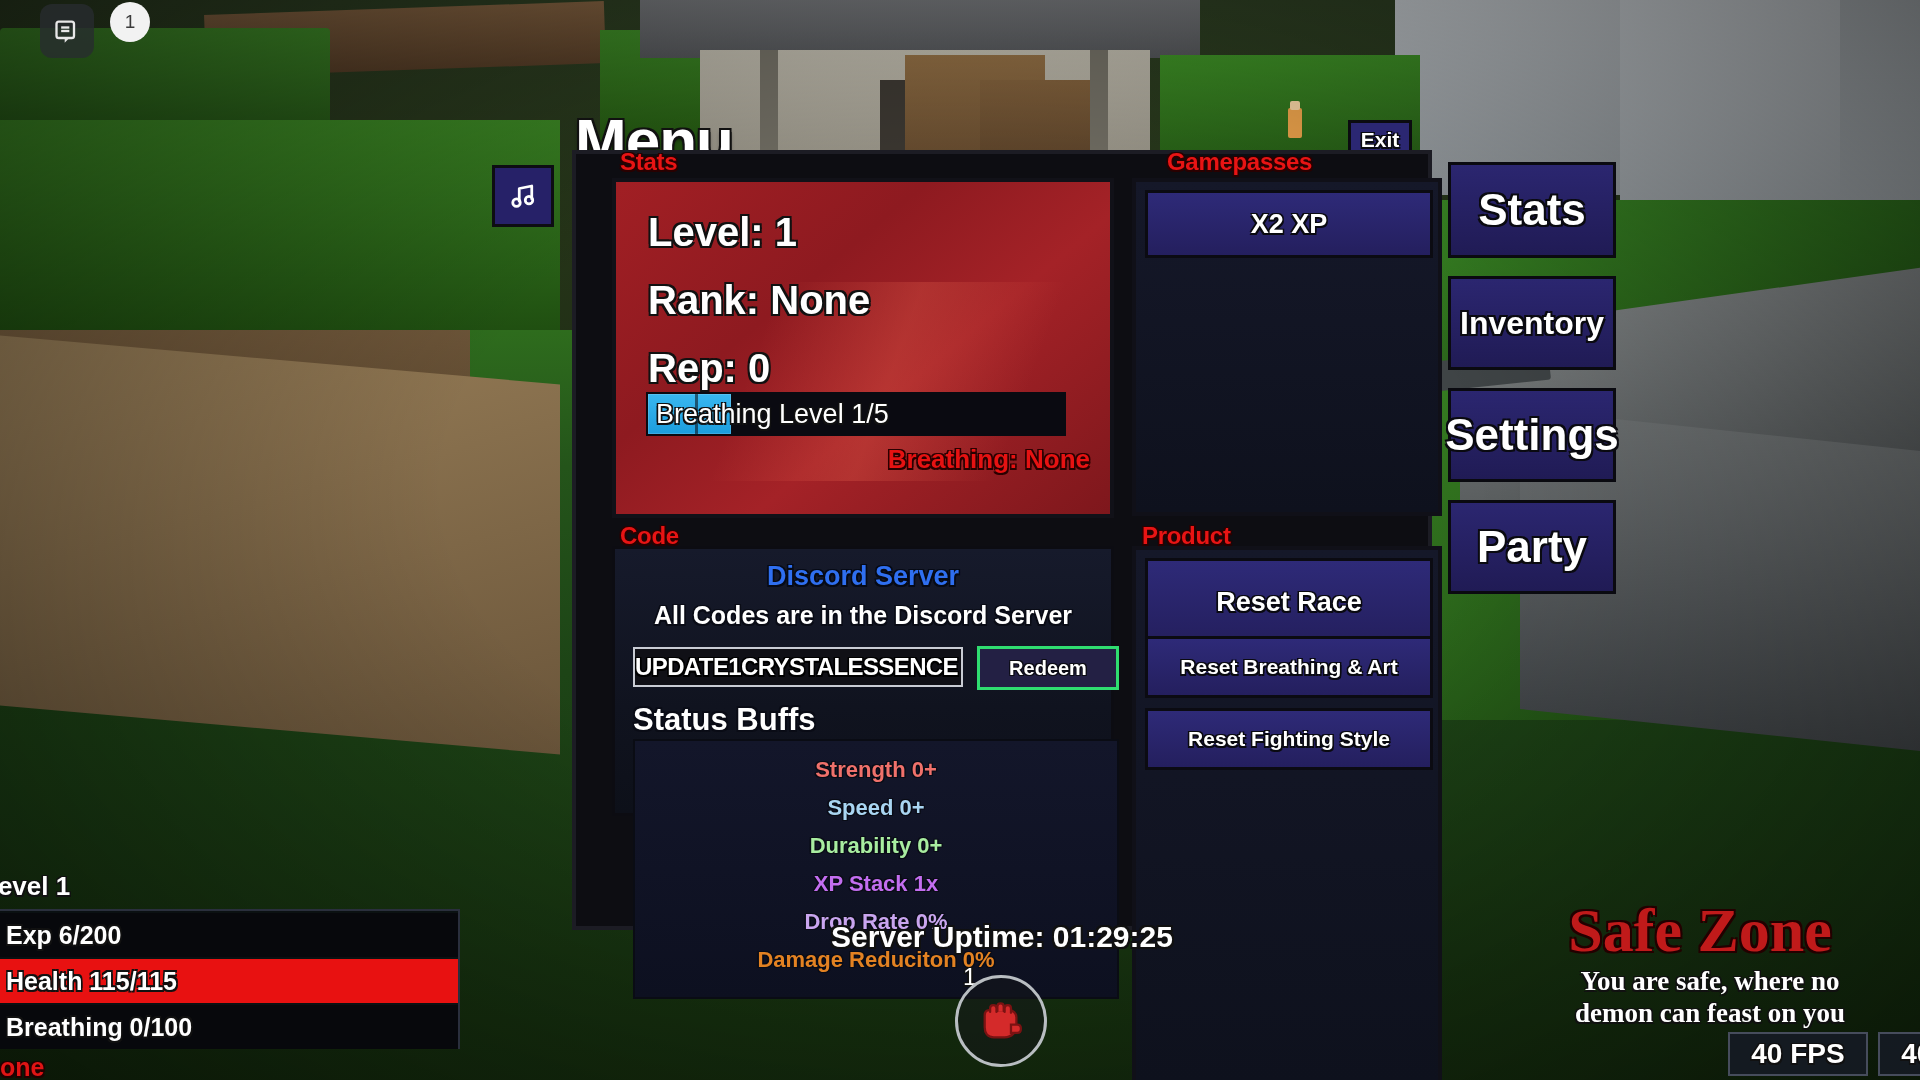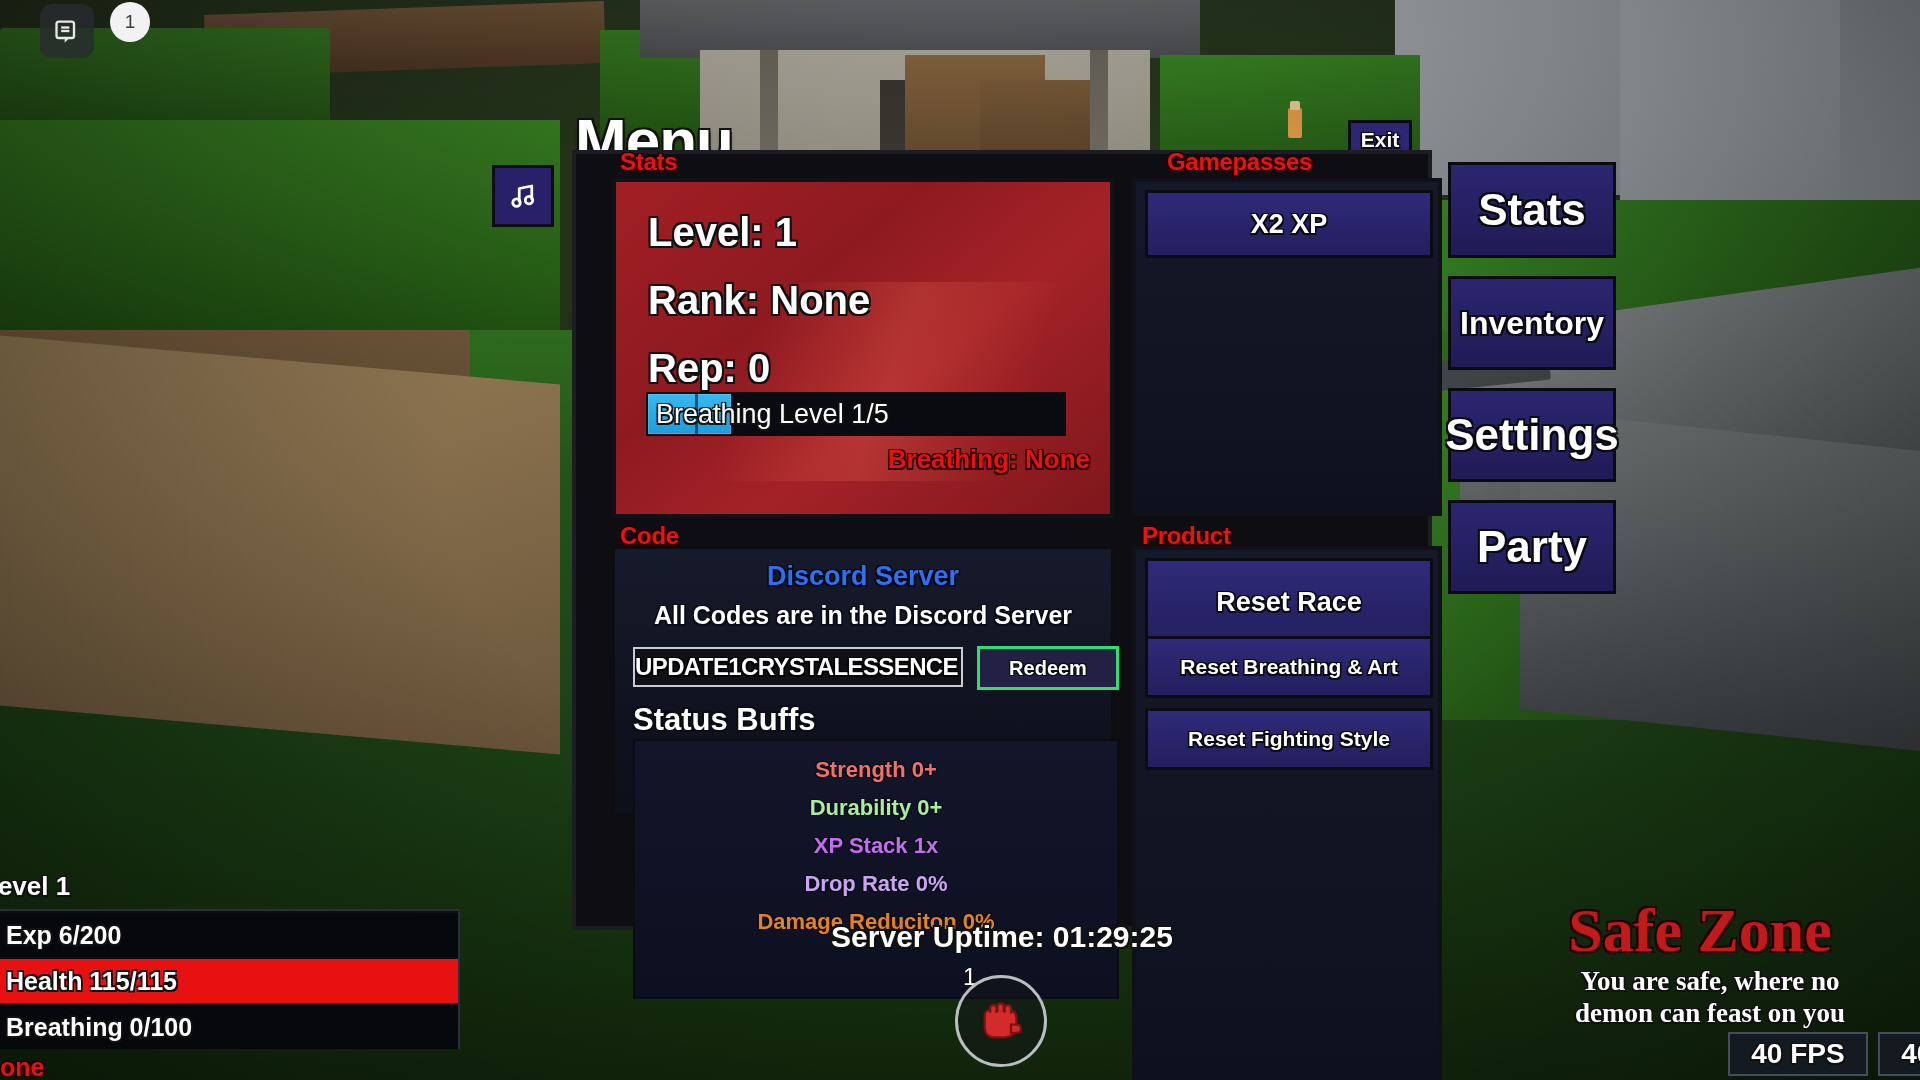--- a/index.html
+++ b/index.html
@@ -433,20 +433,21 @@
     <div class="discord-link">Discord Server</div>
     <div class="code-sub">All Codes are in the Discord Server</div>
     <div class="code-input">
       <span>UPDATE1CRYSTALESSENCE</span>
     </div>
     <div class="redeem-btn">Redeem</div>
 
     <div class="buffs-title">Status Buffs</div>
     <div class="buffs-box" id="buffsBox">
         <div class="buff-row" style="color: rgb(240, 113, 107); margin-top: 10px;">Strength 0+</div>
+        <div class="buff-row" style="color: rgb(169, 213, 242); margin-top: 0px;">Speed 0+</div>
         <div class="buff-row" style="color: rgb(168, 237, 160); margin-top: 0px;">Durability 0+</div>
         <div class="buff-row" style="color: rgb(195, 110, 240); margin-top: 0px;">XP Stack 1x</div>
         <div class="buff-row" style="color: rgb(201, 165, 239); margin-top: 0px;">Drop Rate 0%</div>
         <div class="buff-row" style="color: rgb(227, 130, 34); margin-top: 0px;">Damage Reduciton 0%</div>
       </div>
   </div>
 
   <div class="sec-label" style="left:566px; top:-6px;padding-left:25px;">Gamepasses</div>
   <div class="right-panel gp-panel" id="gpPanel">
       <div class="nav-btn" style="top: 8px; height: 68px; font-size: 27px;">X2 XP</div>

